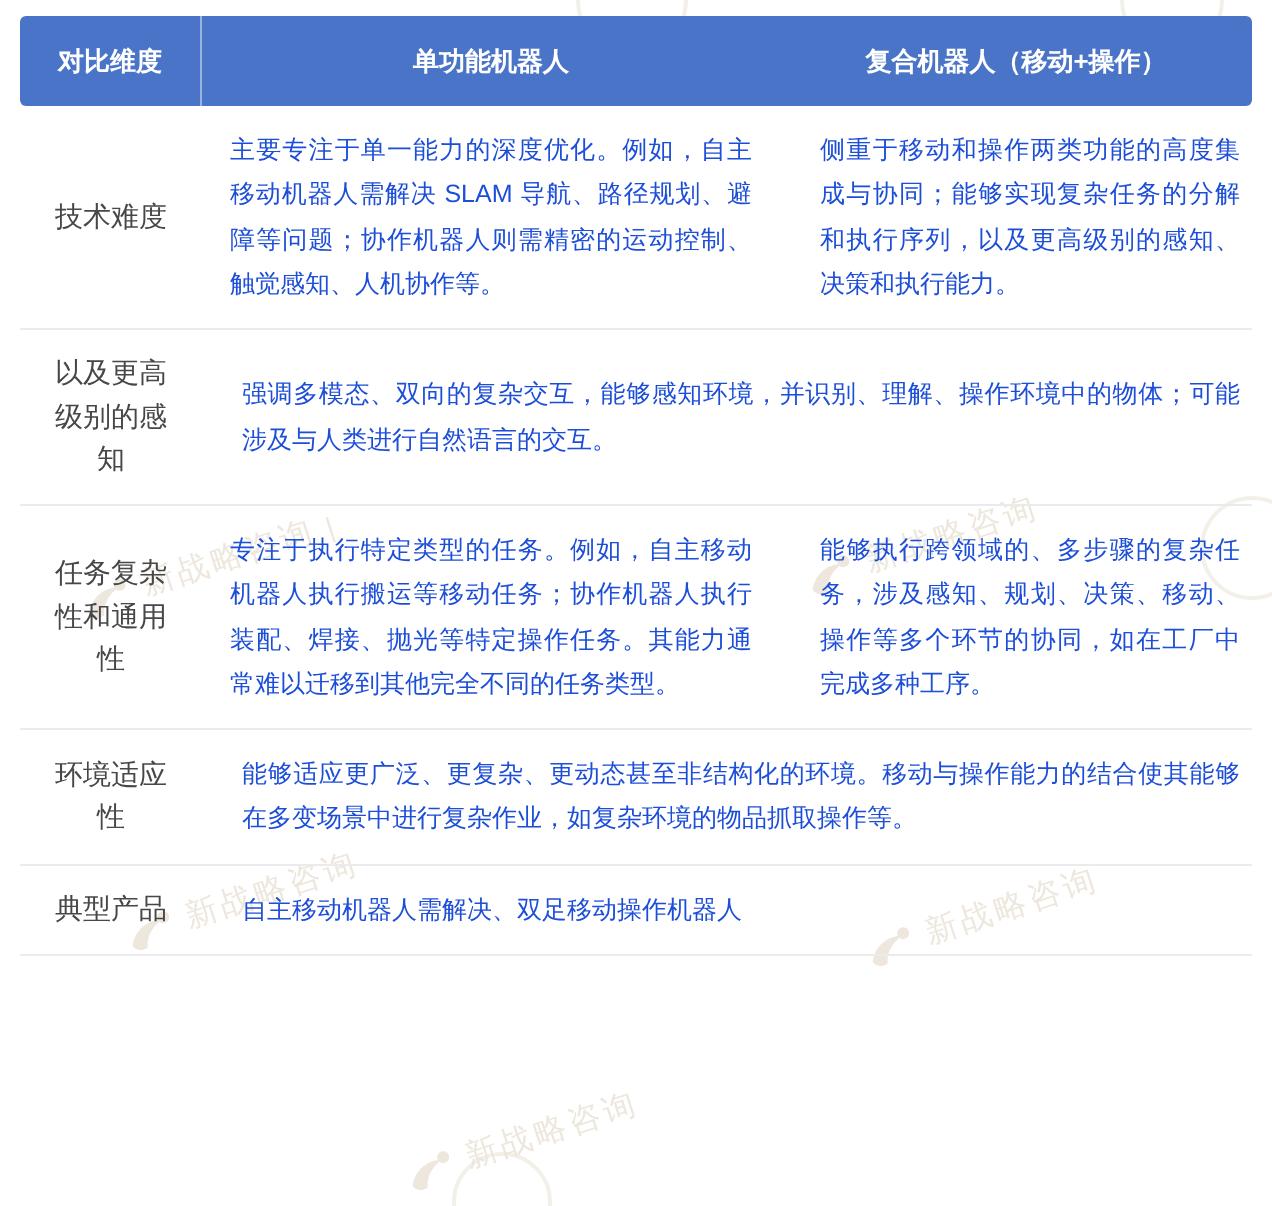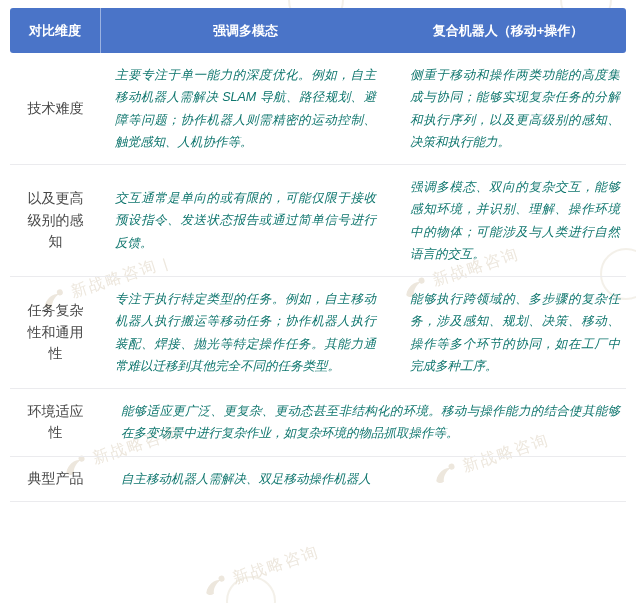--- a/index.html
+++ b/index.html
@@ -18,21 +18,21 @@
   .th-single { width:289px; }
   .th-comp { flex:1; }
   .trow { display:flex; align-items:center; border-bottom:1px solid #ebebee; padding:11px 0; }
   .td-dim {
     width:91px; padding:0 11px; text-align:center; font-size:14px;
     color:#474747; line-height:1.55;
   }
   .td-single { width:289px; padding:0 14px 0 14px; }
   .td-comp { flex:1; padding:0 6px 0 20px; }
   .cell-text {
-    font-size:12.5px; color:#0f766e; line-height:1.78; text-align:justify;font-style:italic;
+    font-size:12.5px; color:#1d4ed8; line-height:1.78; text-align:justify;
   }
   
   .wm {
     position:absolute; z-index:1; display:flex; align-items:center; gap:6px;
     color:#e7dfd2; font-size:16px; letter-spacing:2px; white-space:nowrap;
     transform:rotate(-18deg); opacity:0.75; pointer-events:none;
   }
   .wm svg { flex:0 0 auto; }
   .wm-sep { font-size:14px; color:#e7dfd2; }
   .stamp {
@@ -83,39 +83,36 @@
   </div>
   <div class="stamp" style="left:288px; top:-28px; width:56px; height:56px;"></div>
   <div class="stamp" style="left:560px; top:-26px; width:52px; height:52px;"></div>
   <div class="stamp" style="left:600px; top:248px; width:52px; height:52px;"></div>
   <div class="stamp" style="left:226px; top:576px; width:50px; height:50px;"></div>
 
   <div class="tbl">
 
     <div class="thead">
       <div class="th th-dim">对比维度</div>
-      <div class="th th-single">强调多模态</div>
+      <div class="th th-single">单功能机器人</div>
       <div class="th th-comp">复合机器人（移动+操作）</div>
     </div>
 
     <div class="trow">
       <div class="td-dim">技术难度</div>
       <div class="td-single">
           <div class="cell-text">主要专注于单一能力的深度优化。例如，自主移动机器人需解决 SLAM 导航、路径规划、避障等问题；协作机器人则需精密的运动控制、触觉感知、人机协作等。</div>
         </div>
       <div class="td-comp">
           <div class="cell-text">侧重于移动和操作两类功能的高度集成与协同；能够实现复杂任务的分解和执行序列，以及更高级别的感知、决策和执行能力。</div>
         </div>
     </div>
 
     <div class="trow">
       <div class="td-dim">以及更高级别的感知</div>
-      <div class="td-single">
-          <div class="cell-text">交互通常是单向的或有限的，可能仅限于接收预设指令、发送状态报告或通过简单信号进行反馈。</div>
-        </div>
       <div class="td-comp">
           <div class="cell-text">强调多模态、双向的复杂交互，能够感知环境，并识别、理解、操作环境中的物体；可能涉及与人类进行自然语言的交互。</div>
         </div>
     </div>
 
     <div class="trow">
       <div class="td-dim">任务复杂性和通用性</div>
       <div class="td-single">
           <div class="cell-text">专注于执行特定类型的任务。例如，自主移动机器人执行搬运等移动任务；协作机器人执行装配、焊接、抛光等特定操作任务。其能力通常难以迁移到其他完全不同的任务类型。</div>
         </div>

